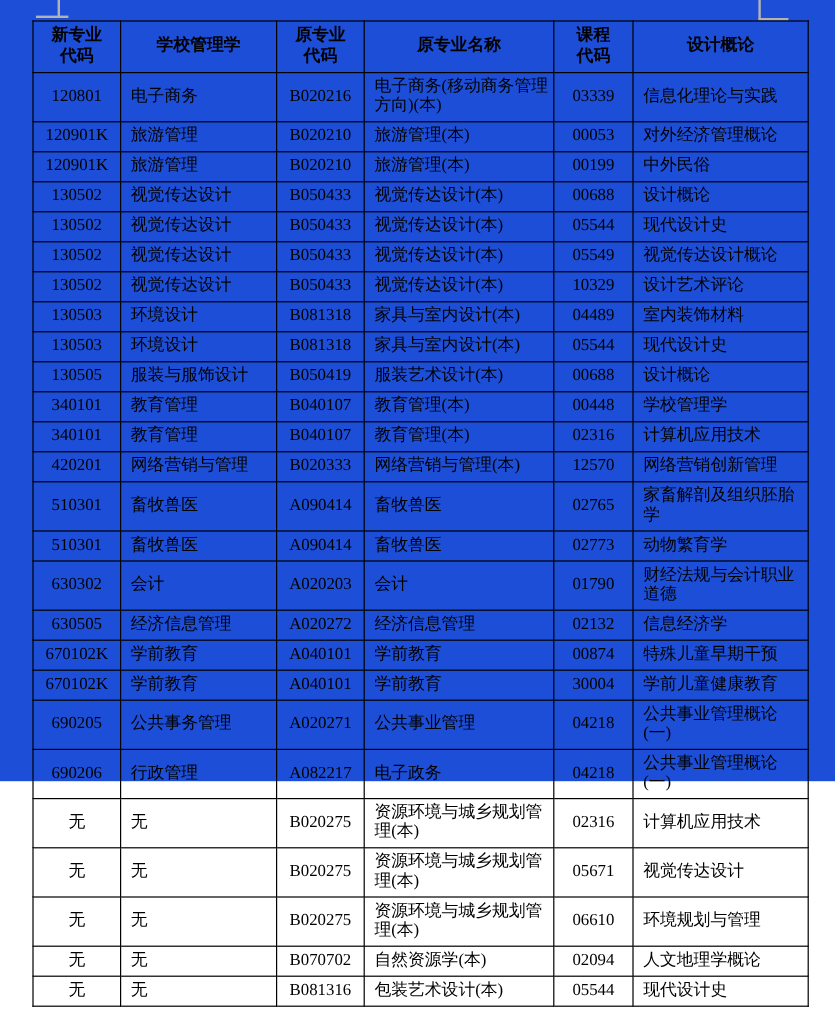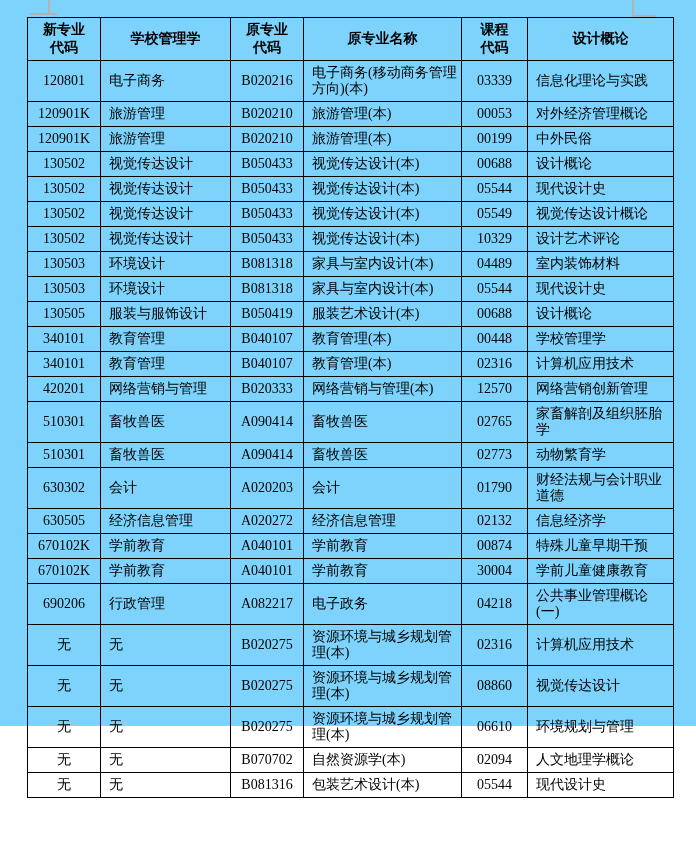--- a/index.html
+++ b/index.html
@@ -8,22 +8,22 @@
     background: #ffffff;
     width: 696px;
     height: 863px;
     overflow: hidden;
     font-family: "Liberation Serif", "DejaVu Serif", serif;
     color: #000000;
   }
   .page {
     position: relative;
     width: 696px;
-    height: 726px;
-    background: #7dd3fc;
+    height: 651px;
+    background: #1d4ed8;
   }
   
   .mark { position: absolute; background: #b3b3b3; }
   .mark-tl-v { left: 48px;  top: 0;    width: 2px;  height: 14px; }
   .mark-tl-h { left: 30px;  top: 13px; width: 27px; height: 2px;  }
   .mark-tr-v { left: 632px; top: 0;    width: 2px;  height: 16px; }
   .mark-tr-h { left: 632px; top: 15px; width: 25px; height: 2px;  }
 
   table.course-table {
     position: absolute;
@@ -238,41 +238,49 @@
         </tr>
         <tr>
           <td class="col0">670102K</td>
           <td class="col1">学前教育</td>
           <td class="col2">A040101</td>
           <td class="col3">学前教育</td>
           <td class="col4">30004</td>
           <td class="col5">学前儿童健康教育</td>
         </tr>
         <tr>
+          <td class="col0">690205</td>
+          <td class="col1">公共事务管理</td>
+          <td class="col2">A020271</td>
+          <td class="col3">公共事业管理</td>
+          <td class="col4">04218</td>
+          <td class="col5">公共事业管理概论(一)</td>
+        </tr>
+        <tr>
           <td class="col0">690206</td>
           <td class="col1">行政管理</td>
           <td class="col2">A082217</td>
           <td class="col3">电子政务</td>
           <td class="col4">04218</td>
           <td class="col5">公共事业管理概论(一)</td>
         </tr>
         <tr>
           <td class="col0">无</td>
           <td class="col1">无</td>
           <td class="col2">B020275</td>
           <td class="col3">资源环境与城乡规划管理(本)</td>
           <td class="col4">02316</td>
           <td class="col5">计算机应用技术</td>
         </tr>
         <tr>
           <td class="col0">无</td>
           <td class="col1">无</td>
           <td class="col2">B020275</td>
           <td class="col3">资源环境与城乡规划管理(本)</td>
-          <td class="col4">08860</td>
+          <td class="col4">05671</td>
           <td class="col5">视觉传达设计</td>
         </tr>
         <tr>
           <td class="col0">无</td>
           <td class="col1">无</td>
           <td class="col2">B020275</td>
           <td class="col3">资源环境与城乡规划管理(本)</td>
           <td class="col4">06610</td>
           <td class="col5">环境规划与管理</td>
         </tr>

